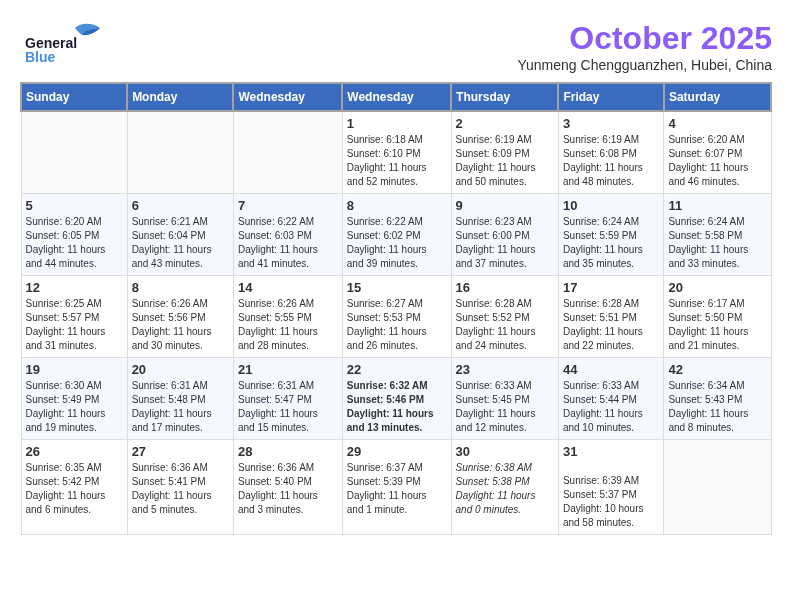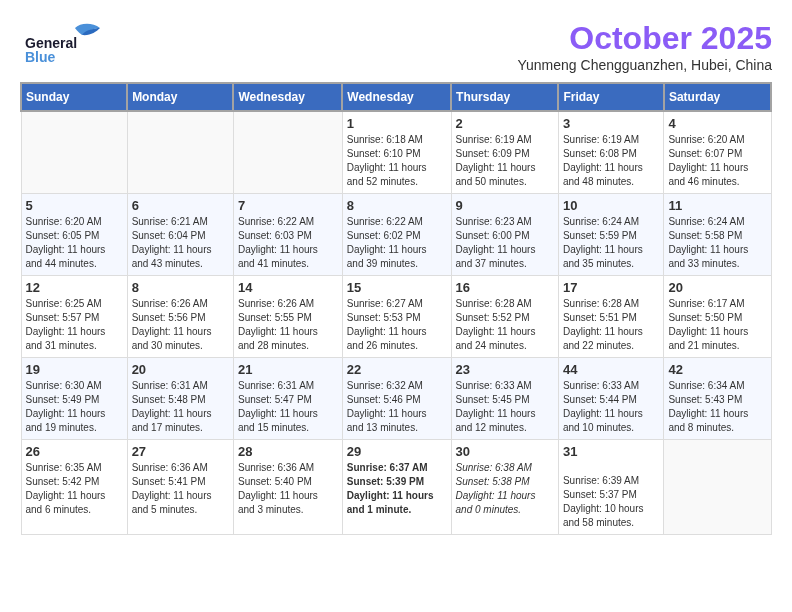--- a/index.html
+++ b/index.html
@@ -263,21 +263,21 @@
         </td>
         <td>
           <span class="day-num">21</span>
           <div class="day-info" style="white-space: pre-line;">Sunrise: 6:31 AM
 Sunset: 5:47 PM
 Daylight: 11 hours
 and 15 minutes.</div>
         </td>
         <td>
           <span class="day-num">22</span>
-          <div class="day-info" style="white-space: pre-line;">Sunrise: 6:32 AM
+          <div class="day-info" style="white-space: pre-line; font-weight: bold;">Sunrise: 6:32 AM
 Sunset: 5:46 PM
 Daylight: 11 hours
 and 13 minutes.</div>
         </td>
         <td>
           <span class="day-num">23</span>
           <div class="day-info" style="white-space: pre-line;">Sunrise: 6:33 AM
 Sunset: 5:45 PM
 Daylight: 11 hours
 and 12 minutes.</div>
@@ -314,21 +314,21 @@
         </td>
         <td>
           <span class="day-num">28</span>
           <div class="day-info" style="white-space: pre-line;">Sunrise: 6:36 AM
 Sunset: 5:40 PM
 Daylight: 11 hours
 and 3 minutes.</div>
         </td>
         <td>
           <span class="day-num">29</span>
-          <div class="day-info" style="white-space: pre-line; font-weight: bold;">Sunrise: 6:37 AM
+          <div class="day-info" style="white-space: pre-line;">Sunrise: 6:37 AM
 Sunset: 5:39 PM
 Daylight: 11 hours
 and 1 minute.</div>
         </td>
         <td>
           <span class="day-num">30</span>
           <div class="day-info" style="white-space: pre-line; font-style: italic;">Sunrise: 6:38 AM
 Sunset: 5:38 PM
 Daylight: 11 hours
 and 0 minutes.</div>

